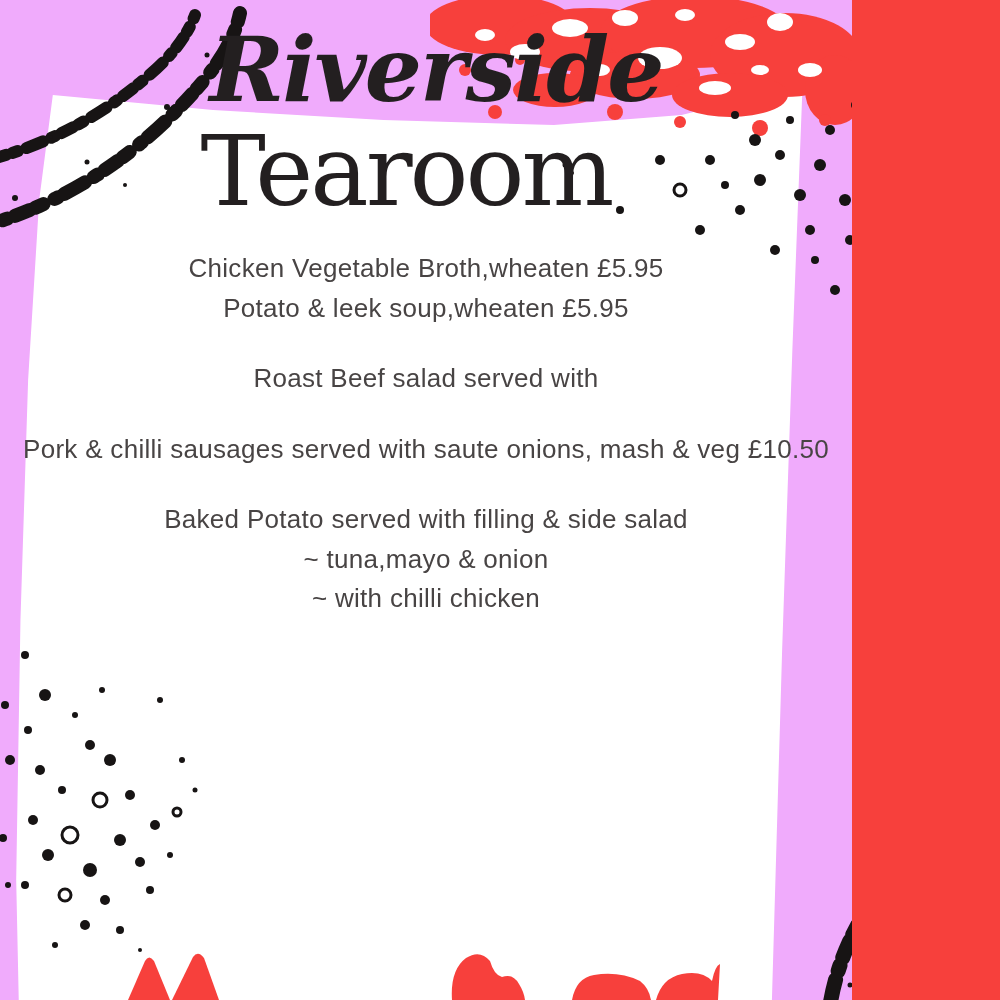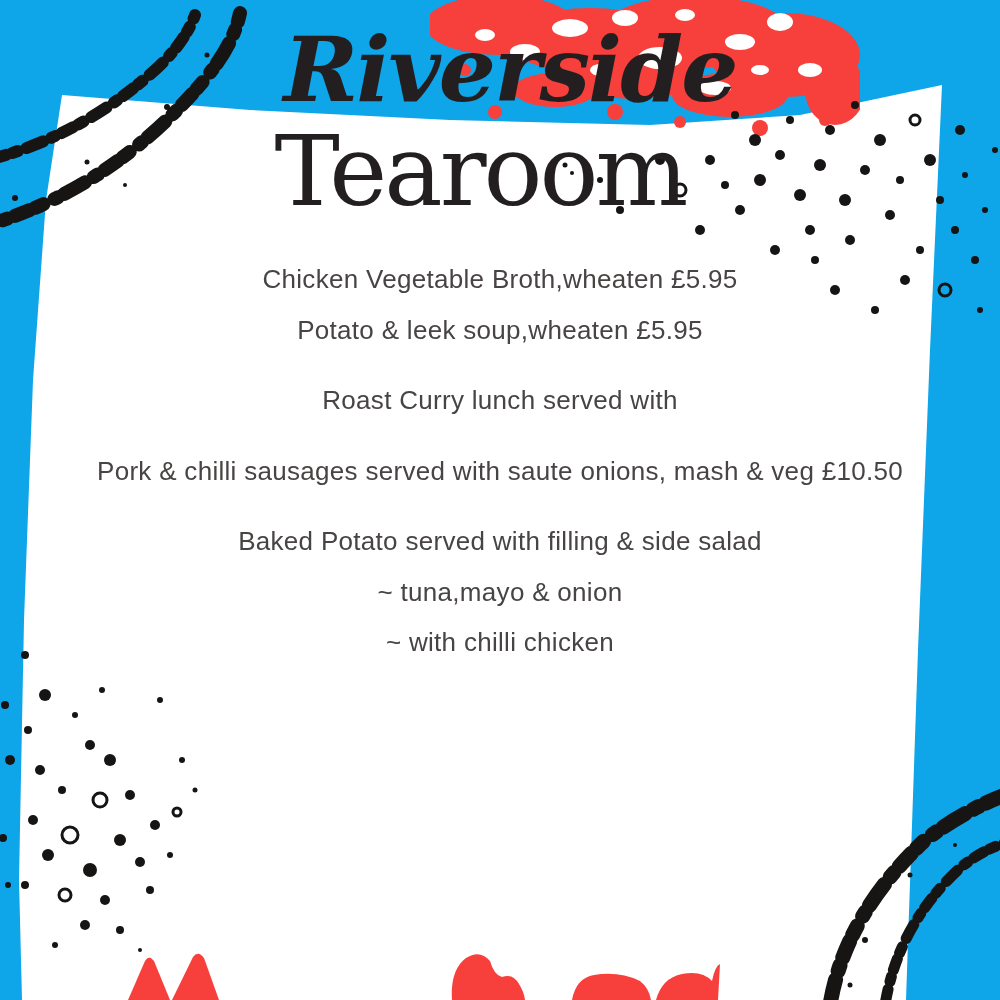--- a/index.html
+++ b/index.html
@@ -1,16 +1,16 @@
 <!DOCTYPE html>
 <html><head>
 <meta charset="utf-8">
 <style>
   html,body{margin:0;padding:0;background:#f7403c;}
-  .canvas{position:relative;width:1000px;height:1000px;background:#0ea5e9;overflow:hidden;
+  .canvas{position:relative;width:852px;height:1000px;background:#f0abfc;overflow:hidden;
           font-family:"Liberation Sans",sans-serif;}
   .paper{position:absolute;inset:0;background:#ffffff;
          clip-path:polygon(6.2% 9.5%,25% 11%,45% 12%,65% 12.5%,80% 11.5%,94.2% 8.5%,
                            93% 35%,91.8% 65%,90.6% 100%,2.2% 100%,1.9% 88%,2.4% 62%,
                            3.3% 38%,4.6% 20%);}
   .deco{position:absolute;pointer-events:none;}
   .tl-stamp{left:-45px;top:-45px;}
   .br-stamp{left:770px;top:755px;}
   .tr-splash{left:430px;top:0;}
   .tr-dots{left:540px;top:95px;}
@@ -18,21 +18,21 @@
   .bottom-blobs{left:100px;top:948px;}
   .titles{position:absolute;left:0;right:0;top:0;text-align:center;color:#231f20;}
   .script{position:absolute;left:0;right:0;top:20px;margin:0;
           font-family:"DejaVu Serif",serif;font-style:italic;font-weight:700;
           font-size:90px;line-height:1.1;letter-spacing:-2px;transform:translateX(10px);}
   .serif{position:absolute;left:0;right:0;top:122px;margin:0;
          font-family:"DejaVu Serif",serif;font-weight:400;
          font-size:98px;line-height:1;letter-spacing:-3px;transform:translateX(-20px);}
   .menu{position:absolute;left:0;right:0;top:247px;text-align:center;color:#484444;}
   .group{margin:0 0 35px 0;}
-  .line{margin:15px;font-size:26px;line-height:35.5px;letter-spacing:0.3px;font-weight:400;}
+  .line{margin:4px;font-size:26px;line-height:35.5px;letter-spacing:0.3px;font-weight:400;}
   .ink{fill:#171414;}
   .ring{fill:none;stroke:#171414;stroke-width:3px;}
   .red{fill:#f7403c;}
   .hole{fill:#ffffff;}
 </style>
 </head>
 <body>
 
 <div class="canvas">
 
@@ -203,21 +203,21 @@
     <h1 class="script">Riverside</h1>
     <h2 class="serif">Tearoom</h2>
   </header>
 
   <main class="menu">
     <div class="group">
       <p class="line">Chicken Vegetable Broth,wheaten £5.95</p>
       <p class="line">Potato &amp; leek soup,wheaten £5.95</p>
     </div>
     <div class="group">
-      <p class="line">Roast Curry lunch served with</p>
+      <p class="line">Roast Beef salad served with</p>
     </div>
     <div class="group">
       <p class="line">Pork &amp; chilli sausages served with saute onions, mash &amp; veg £10.50</p>
     </div>
     <div class="group">
       <p class="line">Baked Potato served with filling &amp; side salad</p>
       <p class="line">~ tuna,mayo &amp; onion</p>
       <p class="line">~ with chilli chicken</p>
     </div>
   </main>

